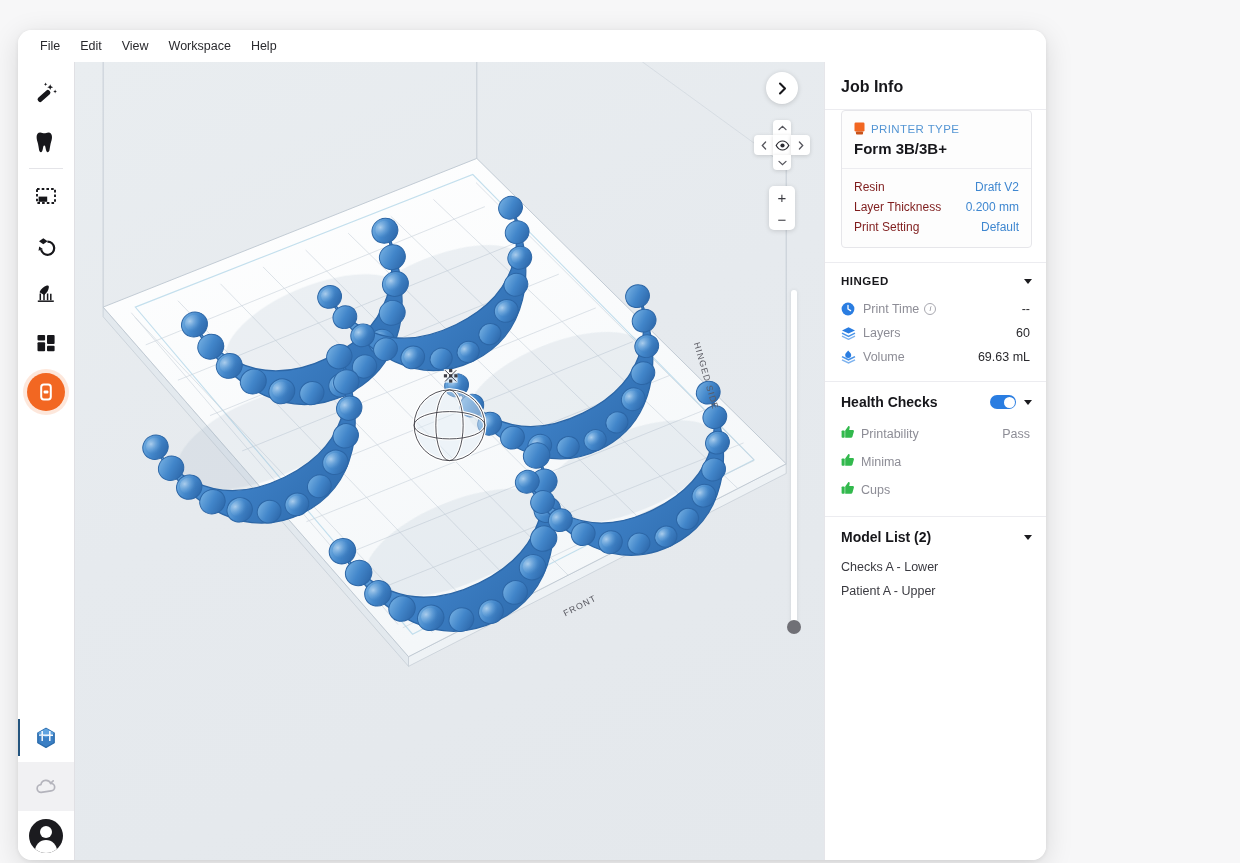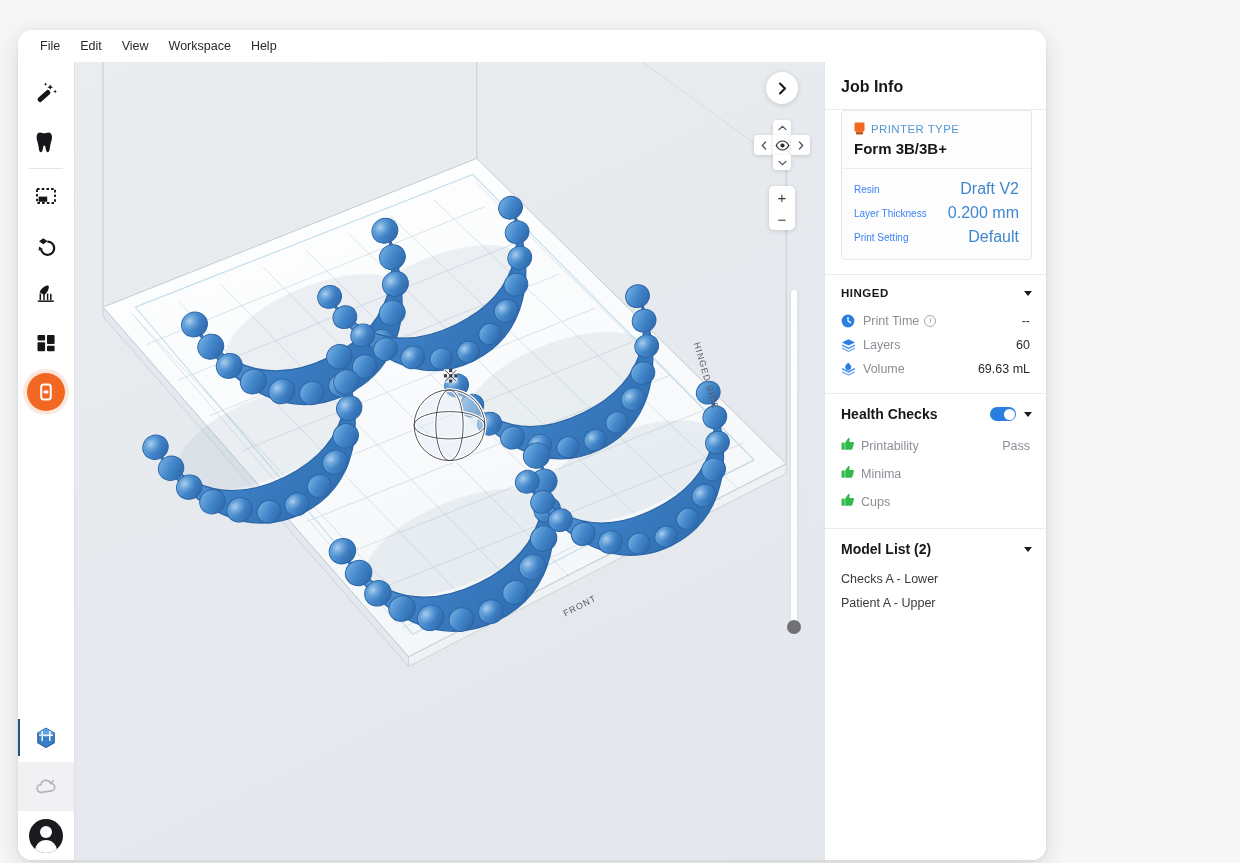--- a/index.html
+++ b/index.html
@@ -178,22 +178,22 @@
     margin: 0 14px 2px 16px;
     border: 1px solid #e6e6ea; border-radius: 4px;
     background: #fdfdfd;
   }
   .printer-card-top { padding: 11px 12px 11px; border-bottom: 1px solid #ececf0; }
   .pt-row { display: flex; align-items: center; gap: 6px; }
   .pt-label { font-size: 11.5px; letter-spacing: .4px; color: #5596d4; }
   .printer-name { font-size: 15px; font-weight: bold; color: #17171b; margin-top: 5px; }
   .printer-card-bot { padding: 8px 12px 10px; }
   .kv { display: flex; align-items: center; justify-content: space-between; padding: 3px 0; }
-  .kv .k { font-size: 10px; color: #3b82f6; }
-  .kv .v { font-size: 16px; color: #3f87d0; }
+  .kv .k { font-size: 12px; color: #7f1d1d; }
+  .kv .v { font-size: 12px; color: #3f87d0; }
 
   .divider { height: 1px; background: #ececf0; margin: 12px 0 0; }
 
   .detail-row { display: flex; align-items: center; padding: 5px 16px; }
   .detail-row .dicon { width: 20px; flex: 0 0 20px; display: flex; align-items: center; }
   .detail-row .dlabel { font-size: 12.5px; color: #8d8d96; margin-left: 2px; }
   .detail-row .dval { margin-left: auto; font-size: 12.5px; color: #2a2a2e; }
   .info-badge {
     display: inline-flex; align-items: center; justify-content: center;
     width: 12px; height: 12px; border-radius: 50%;

